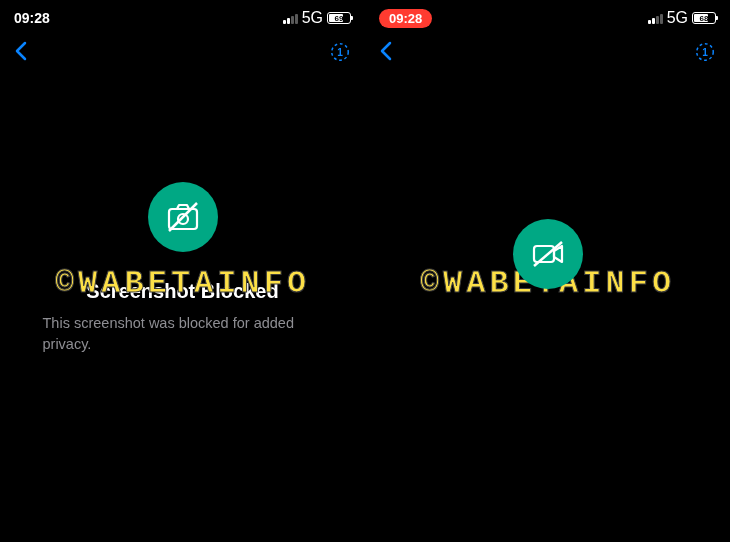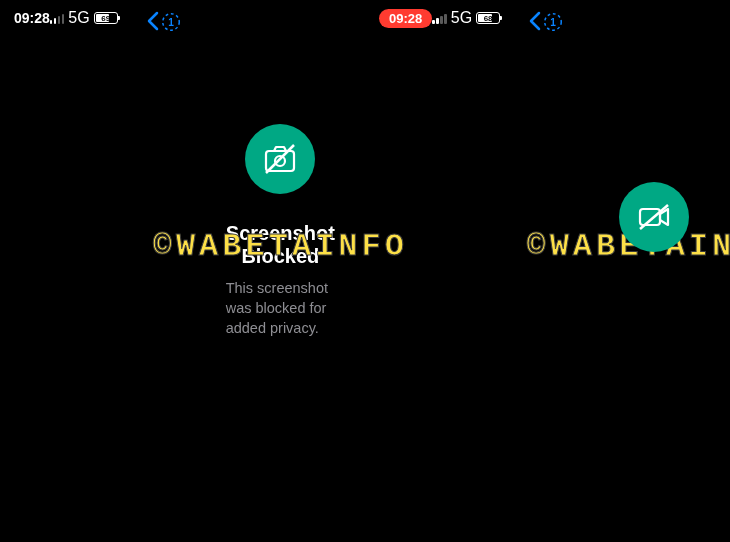--- a/index.html
+++ b/index.html
@@ -14,21 +14,21 @@
       font-family: -apple-system, BlinkMacSystemFont, "Segoe UI", sans-serif;
       display: flex;
       position: relative;
       overflow: hidden;
     }
     .pane {
       width: 50%;
       height: 100%;
       position: relative;
       display: flex;
-      flex-direction: row;
+      flex-direction: column;
     }
     .status-bar {
       height: 24px;
       display: flex;
       align-items: center;
       justify-content: space-between;
       padding: 0 14px;
       margin-top: 6px;
     }
     .status-time {

